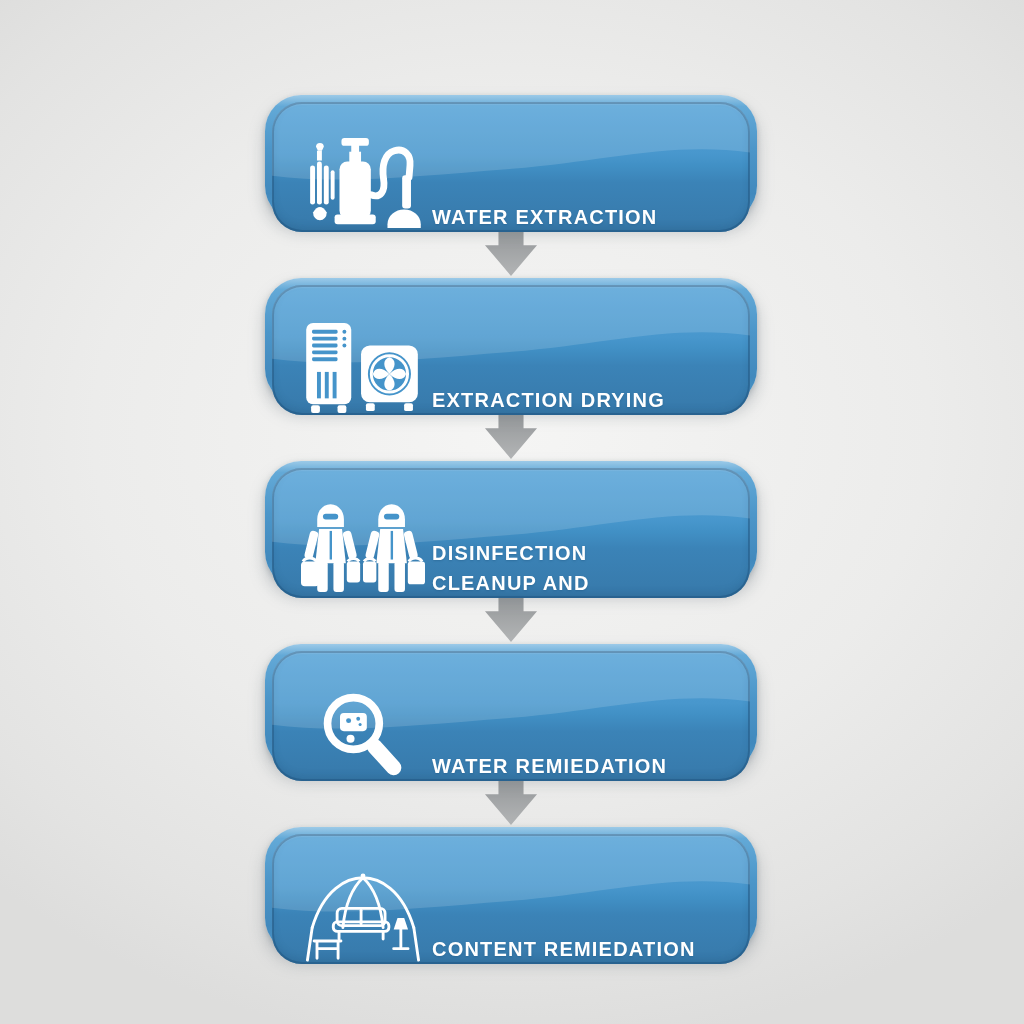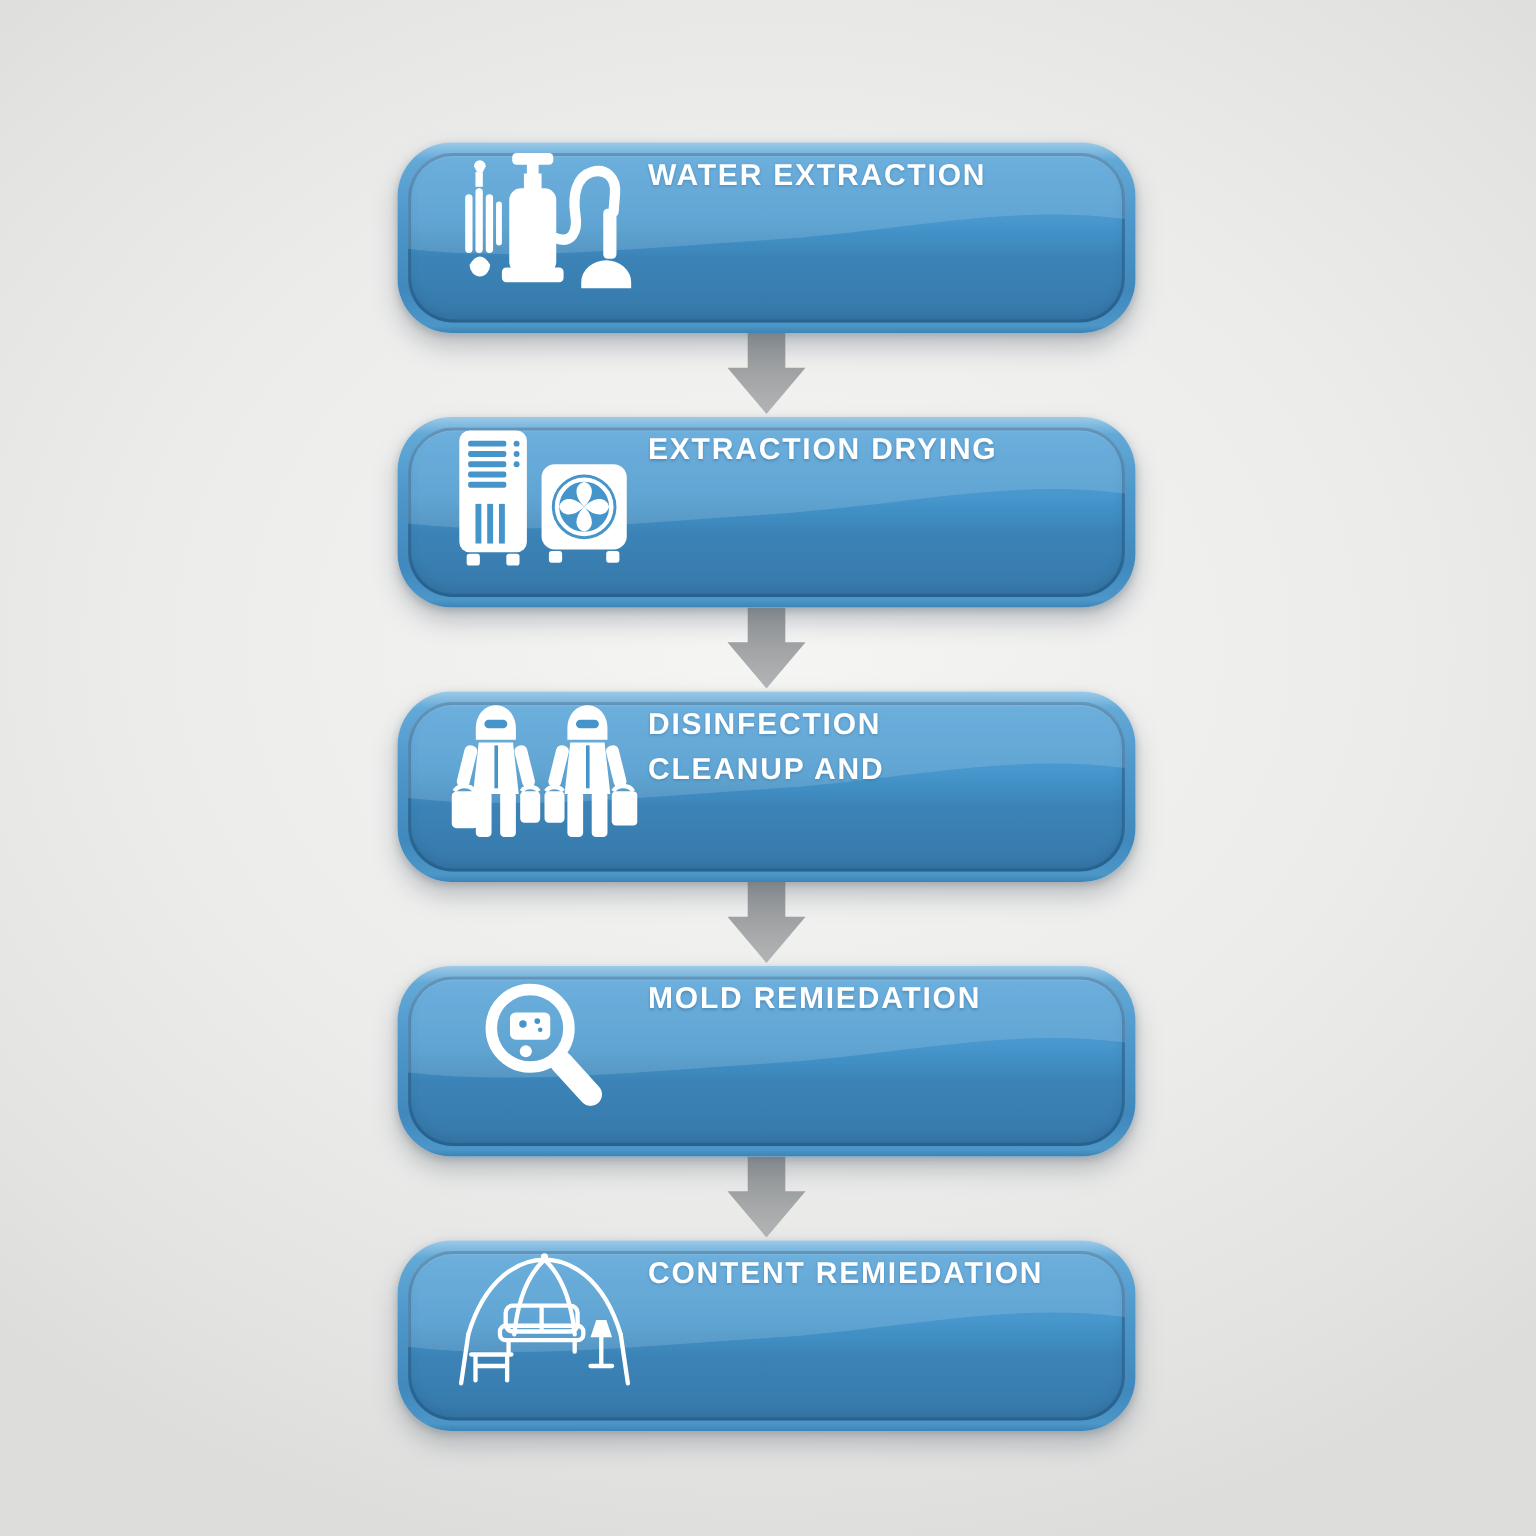--- a/index.html
+++ b/index.html
@@ -8,24 +8,24 @@
     background:radial-gradient(ellipse 760px 620px at 50% 42%, #f5f5f4 0%, #ececeb 55%, #e3e3e2 85%, #dddddc 100%);
     font-family:"Liberation Sans", sans-serif;
   }
   .stack{position:absolute;left:265px;top:95px;width:492px;}
   .step-btn{
     position:relative;height:127px;border-radius:36px;box-sizing:border-box;padding:7px;
     background:linear-gradient(180deg,#9ccae8 0%,#63a9d7 9%,#4c96c9 42%,#4189bd 78%,#4c96c8 96%,#3c84b6 100%);
     box-shadow:0 9px 16px rgba(110,120,130,0.40), 0 2px 5px rgba(90,105,120,0.30);
   }
   .step-inner{
-    position:relative;height:113px;border-radius:30px;overflow:hidden;
+    position:relative;height:130px;border-radius:30px;overflow:hidden;
     background:linear-gradient(180deg,#55a3d8 0%,#4897cd 40%,#4190c5 49%,#3b83b7 62%,#3779aa 100%);
     box-shadow:inset 0 0 0 2px rgba(32,88,132,0.55), inset 0 2px 2px rgba(255,255,255,0.30), inset 0 -4px 8px rgba(22,64,100,0.20);
-    display:flex;align-items:flex-start;
+    display:flex;align-items:flex-end;
   }
   .gloss{position:absolute;left:0;top:0;width:100%;height:100%;pointer-events:none;}
   .icon-box{flex:0 0 138px;margin-left:22px;display:flex;align-items:center;justify-content:center;position:relative;z-index:2;}
   .label{
     position:relative;z-index:2;color:#ffffff;font-weight:bold;font-size:20px;line-height:30px;
     letter-spacing:1.2px;text-shadow:0 1px 2px rgba(30,80,120,0.35);
   }
   .arrow-row{height:56px;display:flex;justify-content:center;align-items:flex-start;}
   .arrow-row svg{display:block;}
 </style>
@@ -206,21 +206,21 @@
           <circle cx="38" cy="36" r="27" fill="none" stroke="#ffffff" stroke-width="8"></circle>
           <path d="M60 60 L 80 82" stroke="#ffffff" stroke-width="16" stroke-linecap="round"></path>
           <rect x="24" y="25" width="28" height="19" rx="4" fill="#ffffff"></rect>
           <circle cx="33" cy="33" r="2.6" fill="#4594ca"></circle>
           <circle cx="43" cy="31" r="2" fill="#4594ca"></circle>
           <circle cx="45" cy="37" r="1.6" fill="#4594ca"></circle>
           <circle cx="35" cy="52" r="4.2" fill="#ffffff"></circle>
         </svg>
       </div>
       <div class="label">
-        <span>MOLD REMIEDATION</span>
+        <span>WATER REMIEDATION</span>
       </div>
     </div>
   </div>
 
   <div class="arrow-row">
     <svg width="54" height="54" viewBox="0 0 54 56">
       <defs>
           <linearGradient id="ag4" x1="0" y1="0" x2="0" y2="1">
             <stop offset="0" stop-color="#8f9294"></stop>
             <stop offset="1" stop-color="#b3b5b6"></stop>

